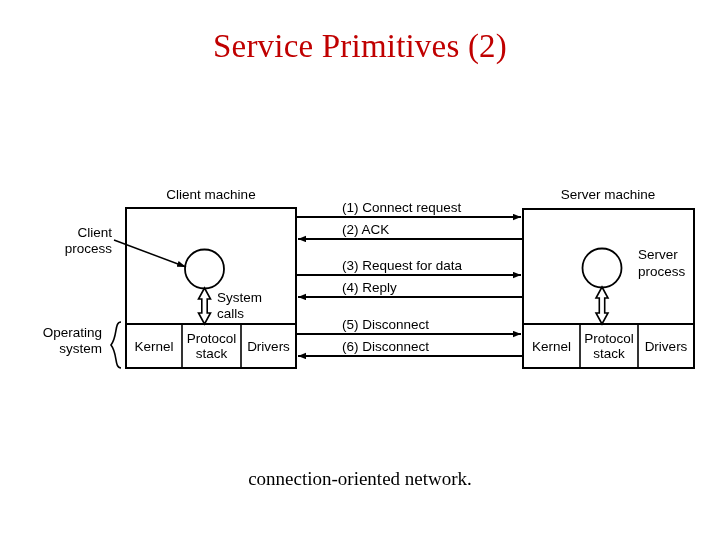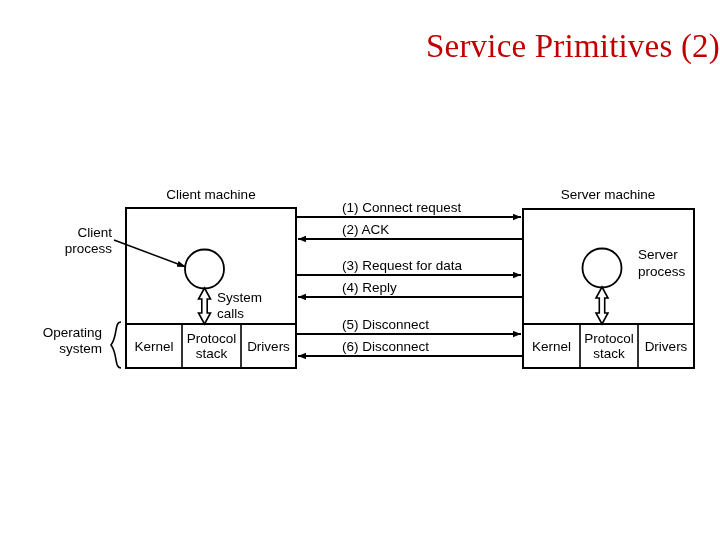--- a/index.html
+++ b/index.html
@@ -63,21 +63,21 @@
   }
   .dlabel-msg {
     font-family: "Liberation Sans", sans-serif;
     font-size: 13.5px;
     fill: #000000;
   }
 </style>
 </head>
 <body style="background: rgb(255, 255, 255);">
 
-<div class="slide-title" style="color: rgb(192, 0, 0); text-align: right;">Service Primitives (2)</div>
+<div class="slide-title" style="color: rgb(192, 0, 0);">Service Primitives (2)</div>
 
 <div class="diagram">
 <svg width="720" height="540" viewBox="0 0 720 540" xmlns="http://www.w3.org/2000/svg">
   <defs>
     <marker id="arrowR" markerWidth="9" markerHeight="9" refX="8" refY="3.2" orient="auto" markerUnits="userSpaceOnUse">
       <path d="M0,0 L8,3.2 L0,6.4 z" fill="#000000"></path>
     </marker>
     <marker id="arrowL" markerWidth="9" markerHeight="9" refX="8" refY="3.2" orient="auto" markerUnits="userSpaceOnUse">
       <path d="M0,0 L8,3.2 L0,6.4 z" fill="#000000"></path>
     </marker>
@@ -161,13 +161,14 @@
     <text class="dlabel-msg" x="334" y="329">(5) Disconnect</text>
     <line x1="288" y1="334" x2="513" y2="334" stroke="#000000" stroke-width="1.8" marker-end="url(#arrowR)"></line>
 
     <text class="dlabel-msg" x="334" y="351">(6) Disconnect</text>
     <line x1="515" y1="356" x2="290" y2="356" stroke="#000000" stroke-width="1.8" marker-end="url(#arrowL)"></line>
   </g>
 </svg>
 </div>
 
 <div class="caption">
+  <span class="l2">connection-oriented network.</span>
 </div>
 
 </body></html>

